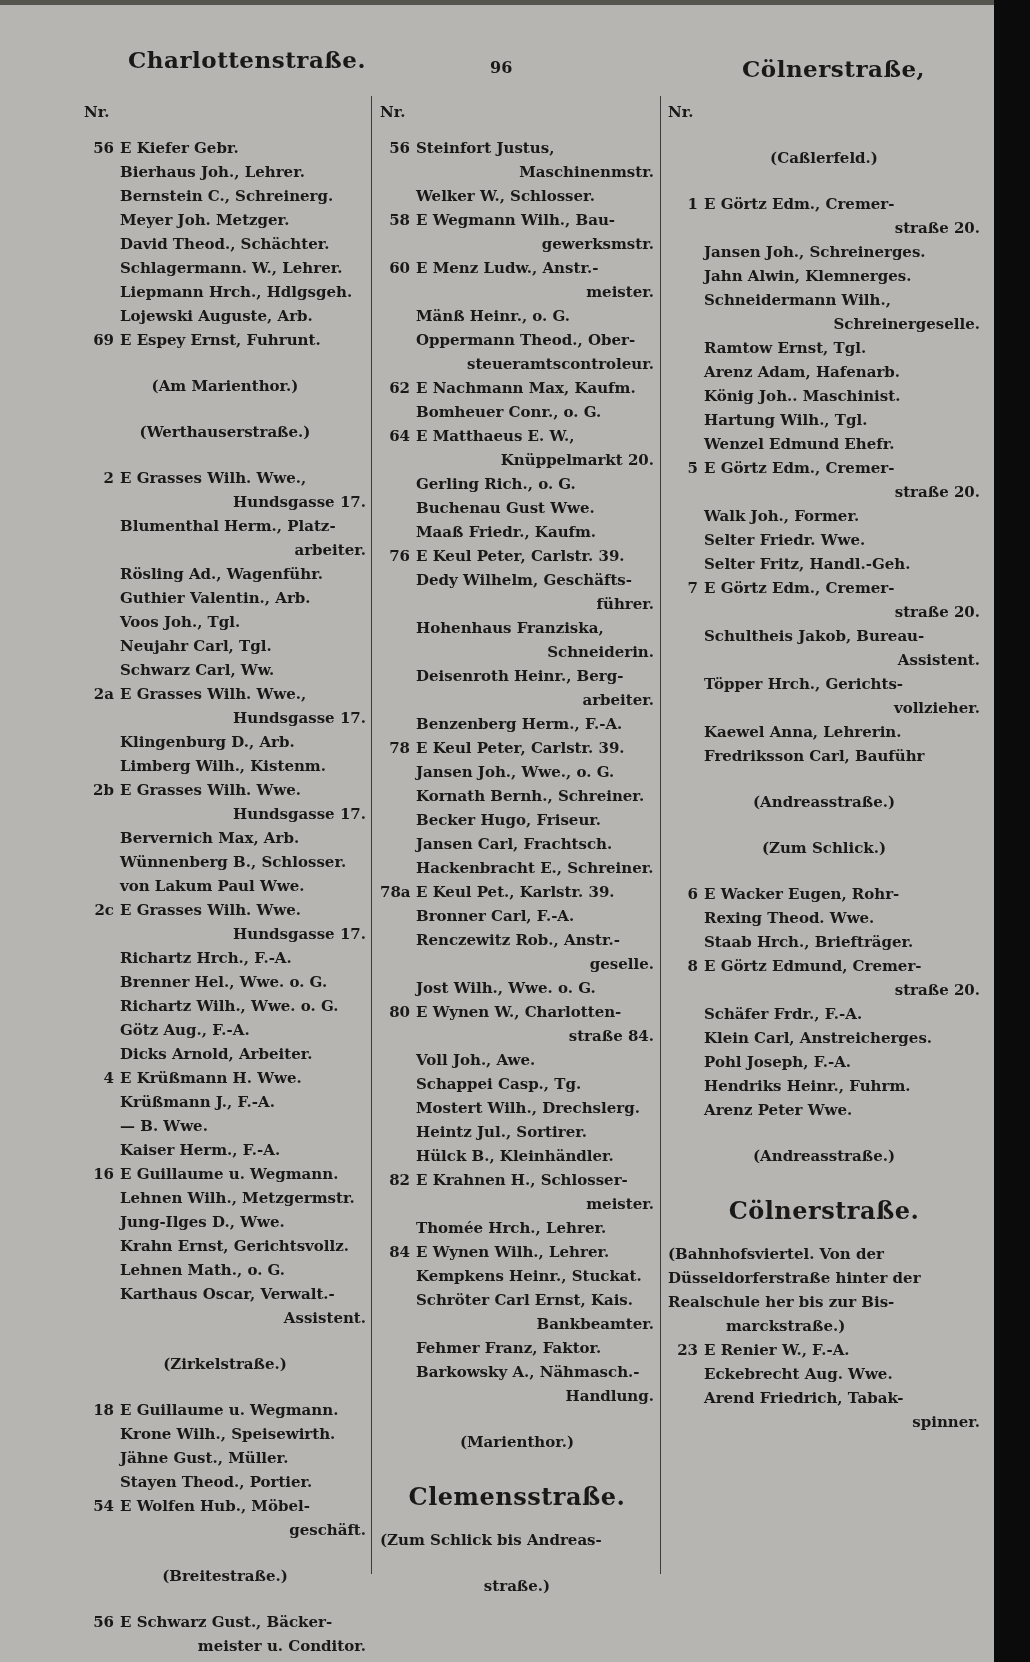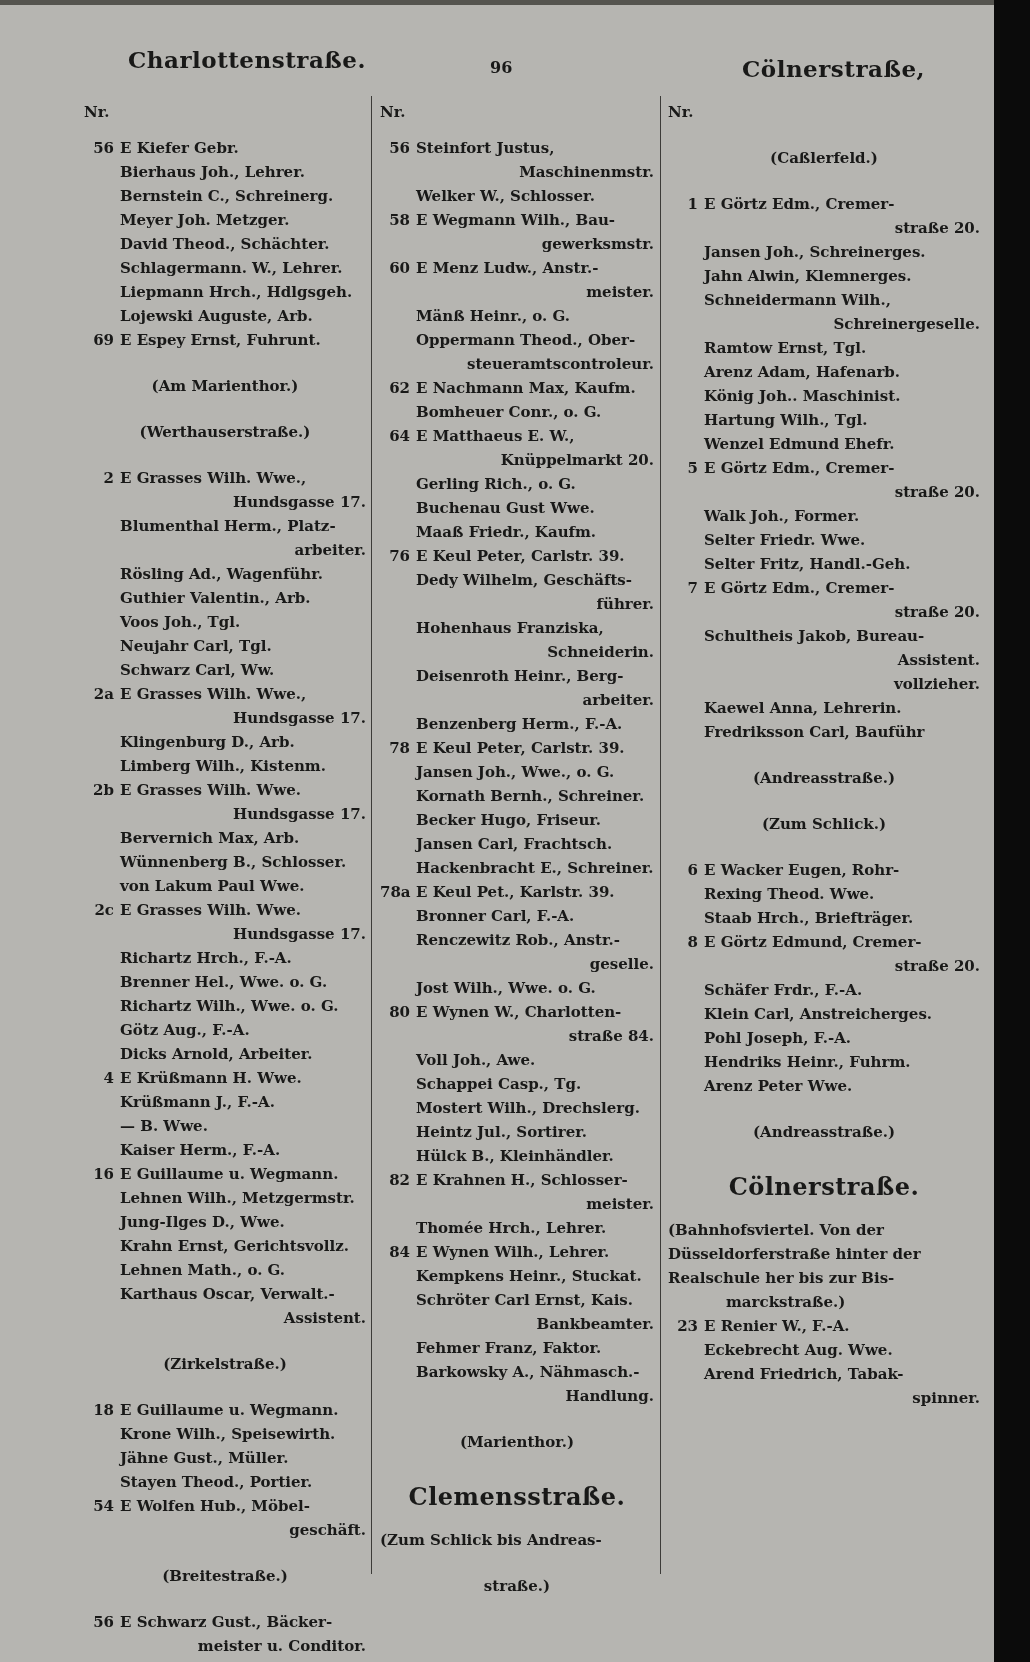--- a/index.html
+++ b/index.html
@@ -195,20 +195,21 @@
     <div class="line cont"><span>Wenzel Edmund Ehefr.</span></div>
     <div class="line entry"><span class="num">5</span><span>E Görtz Edm., Cremer-</span></div>
     <div class="line cont2"><span>straße 20.</span></div>
     <div class="line cont"><span>Walk Joh., Former.</span></div>
     <div class="line cont"><span>Selter Friedr. Wwe.</span></div>
     <div class="line cont"><span>Selter Fritz, Handl.-Geh.</span></div>
     <div class="line entry"><span class="num">7</span><span>E Görtz Edm., Cremer-</span></div>
     <div class="line cont2"><span>straße 20.</span></div>
     <div class="line cont"><span>Schultheis Jakob, Bureau-</span></div>
     <div class="line cont2"><span>Assistent.</span></div>
+    <div class="line cont"><span>Töpper Hrch., Gerichts-</span></div>
     <div class="line cont2"><span>vollzieher.</span></div>
     <div class="line cont"><span>Kaewel Anna, Lehrerin.</span></div>
     <div class="line cont"><span>Fredriksson Carl, Bauführ</span></div>
     <div class="line paren"><span>(Andreasstraße.)</span></div>
     <div class="line paren"><span>(Zum Schlick.)</span></div>
     <div class="line entry"><span class="num">6</span><span>E Wacker Eugen, Rohr-</span></div>
     <div class="line cont"><span>Rexing Theod. Wwe.</span></div>
     <div class="line cont"><span>Staab Hrch., Briefträger.</span></div>
     <div class="line entry"><span class="num">8</span><span>E Görtz Edmund, Cremer-</span></div>
     <div class="line cont2"><span>straße 20.</span></div>

